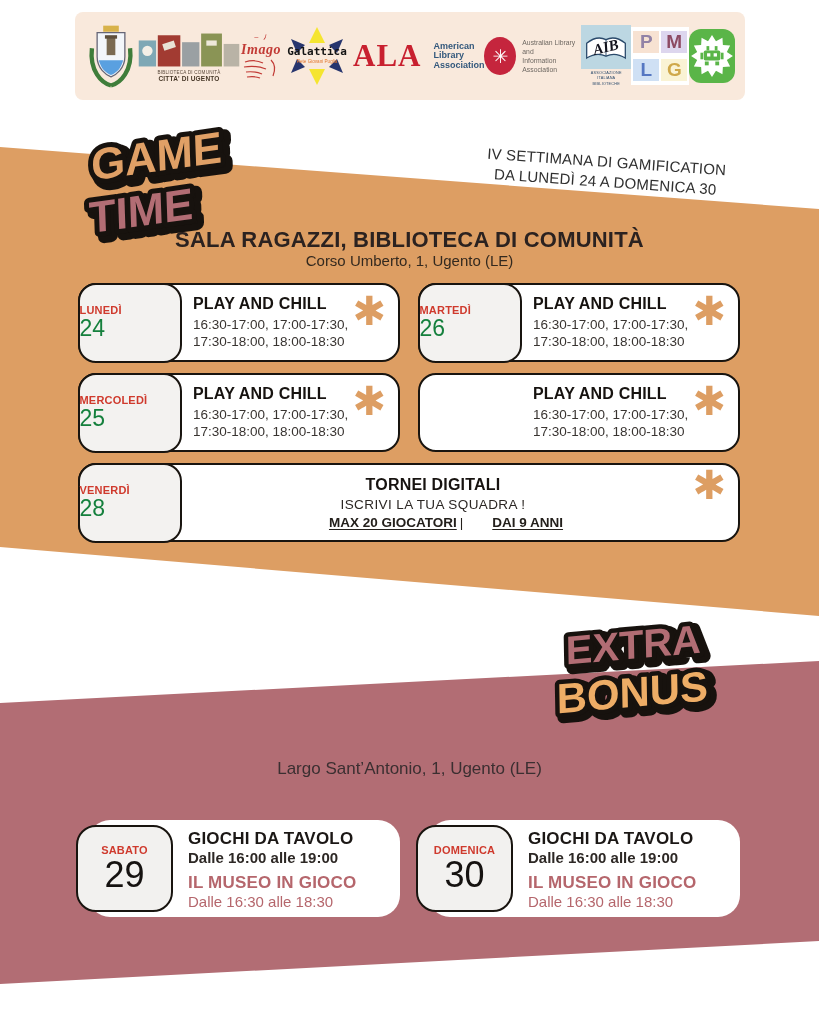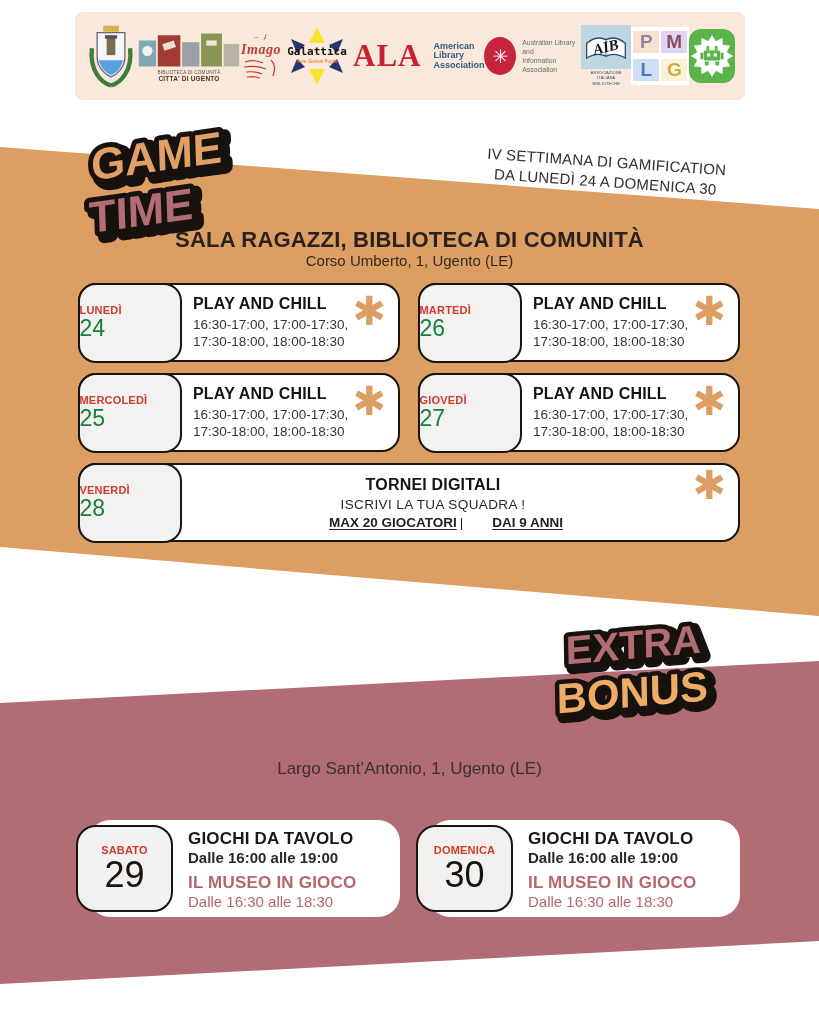--- a/index.html
+++ b/index.html
@@ -289,24 +289,20 @@
         <div class="etitle">PLAY AND CHILL</div>
         <div class="etimes">
           <div>16:30-17:00, 17:00-17:30,</div>
           <div>17:30-18:00, 18:00-18:30</div>
         </div>
       </div>
       <div class="asterisk">✱</div>
     </div>
 
     <div class="ecard c3">
-      <div class="daybox">
-        <div class="dayname">GIOVEDÌ</div>
-        <div class="daynum">27</div>
-      </div>
       <div class="econtent">
         <div class="etitle">PLAY AND CHILL</div>
         <div class="etimes">
           <div>16:30-17:00, 17:00-17:30,</div>
           <div>17:30-18:00, 18:00-18:30</div>
         </div>
       </div>
       <div class="asterisk">✱</div>
     </div>
 

